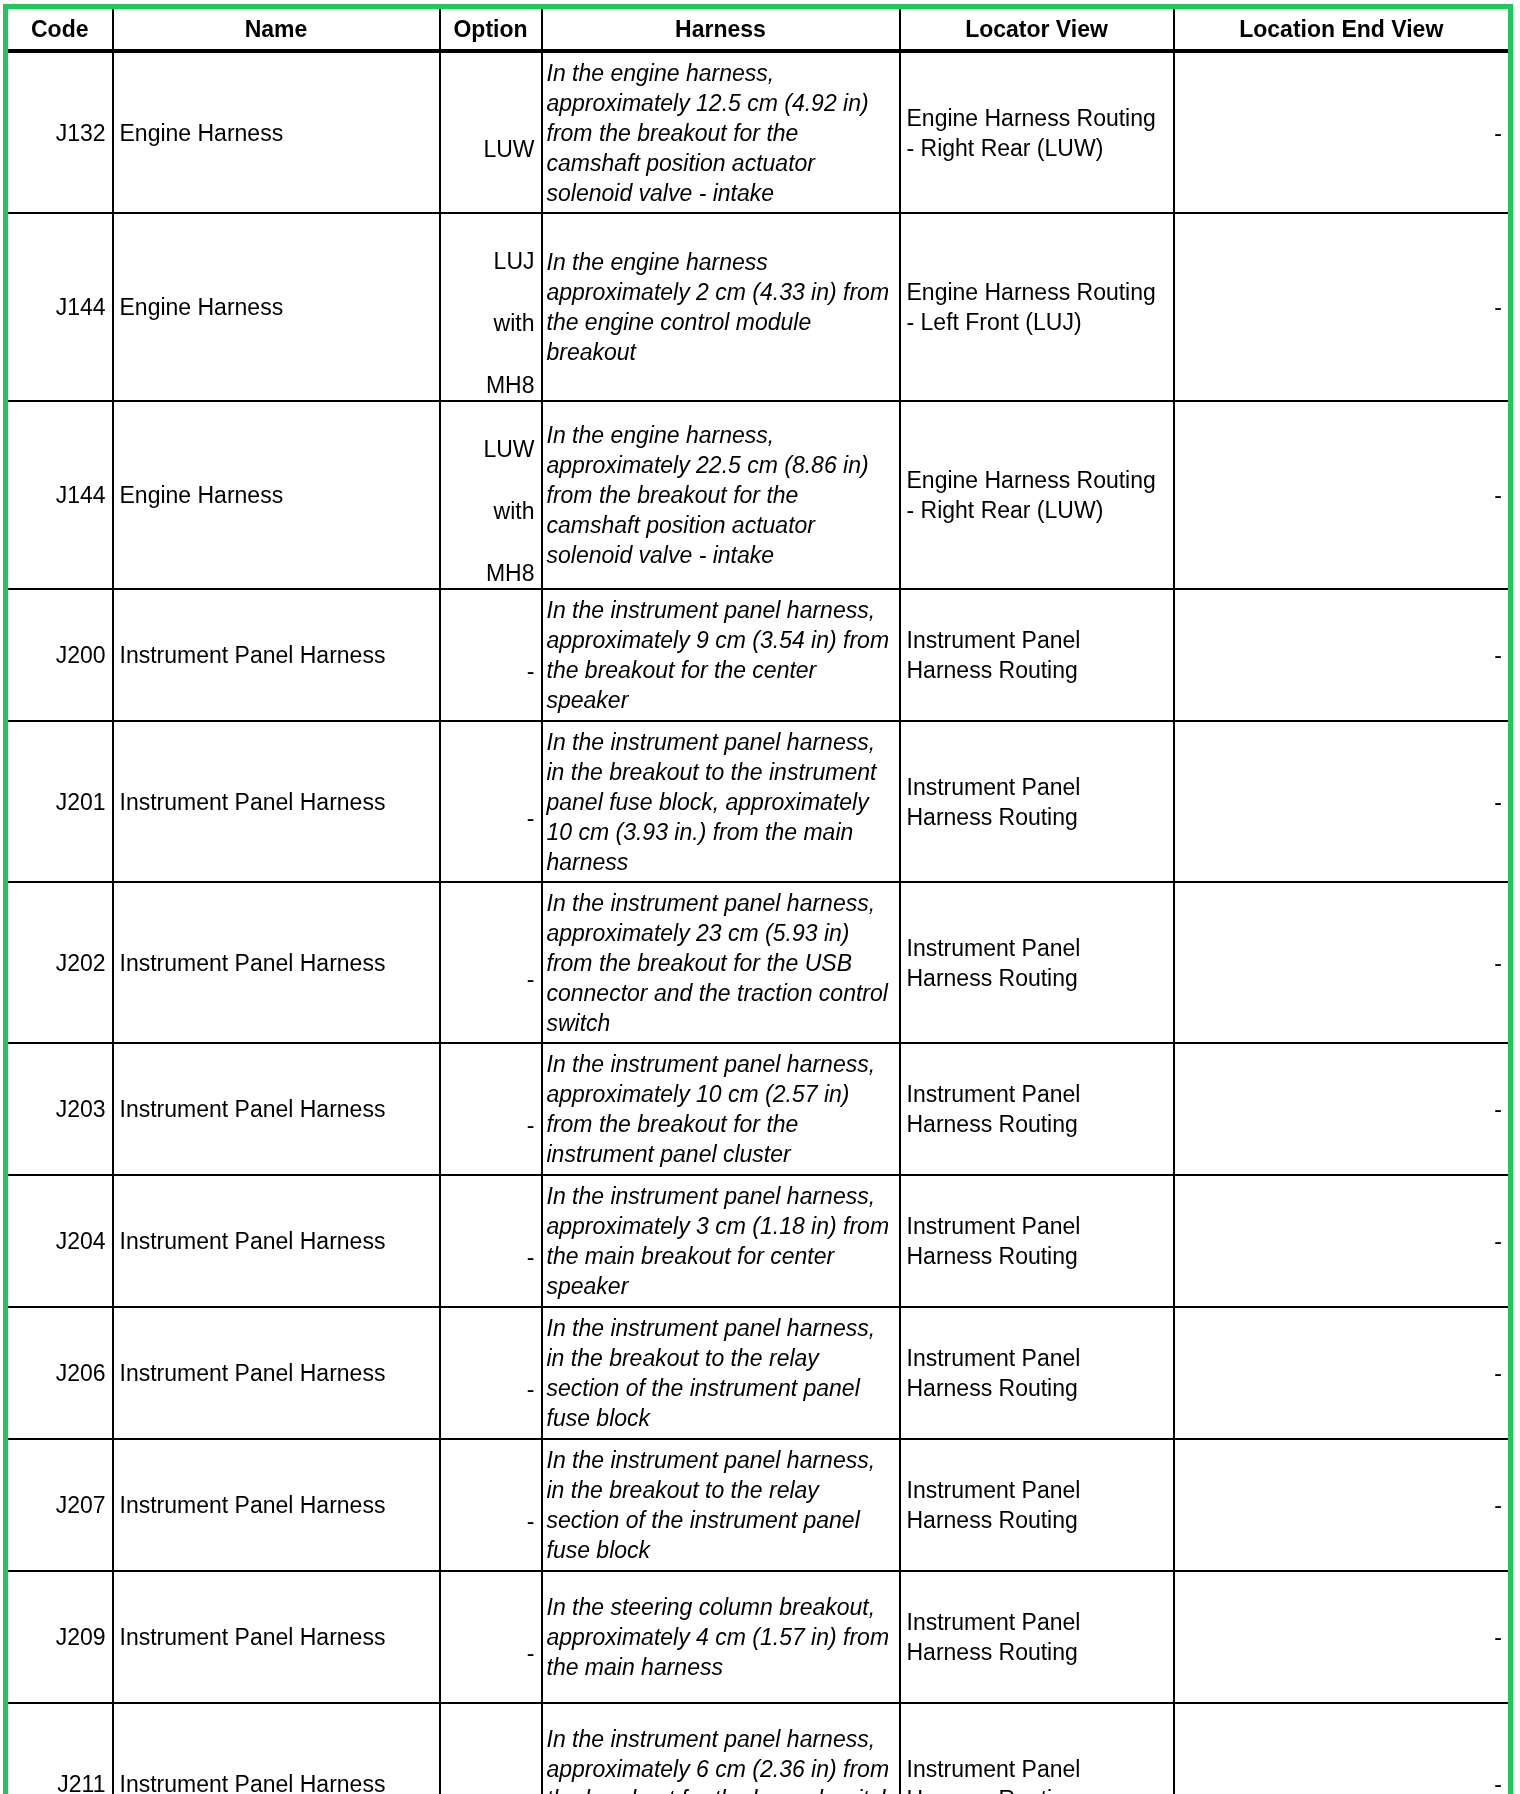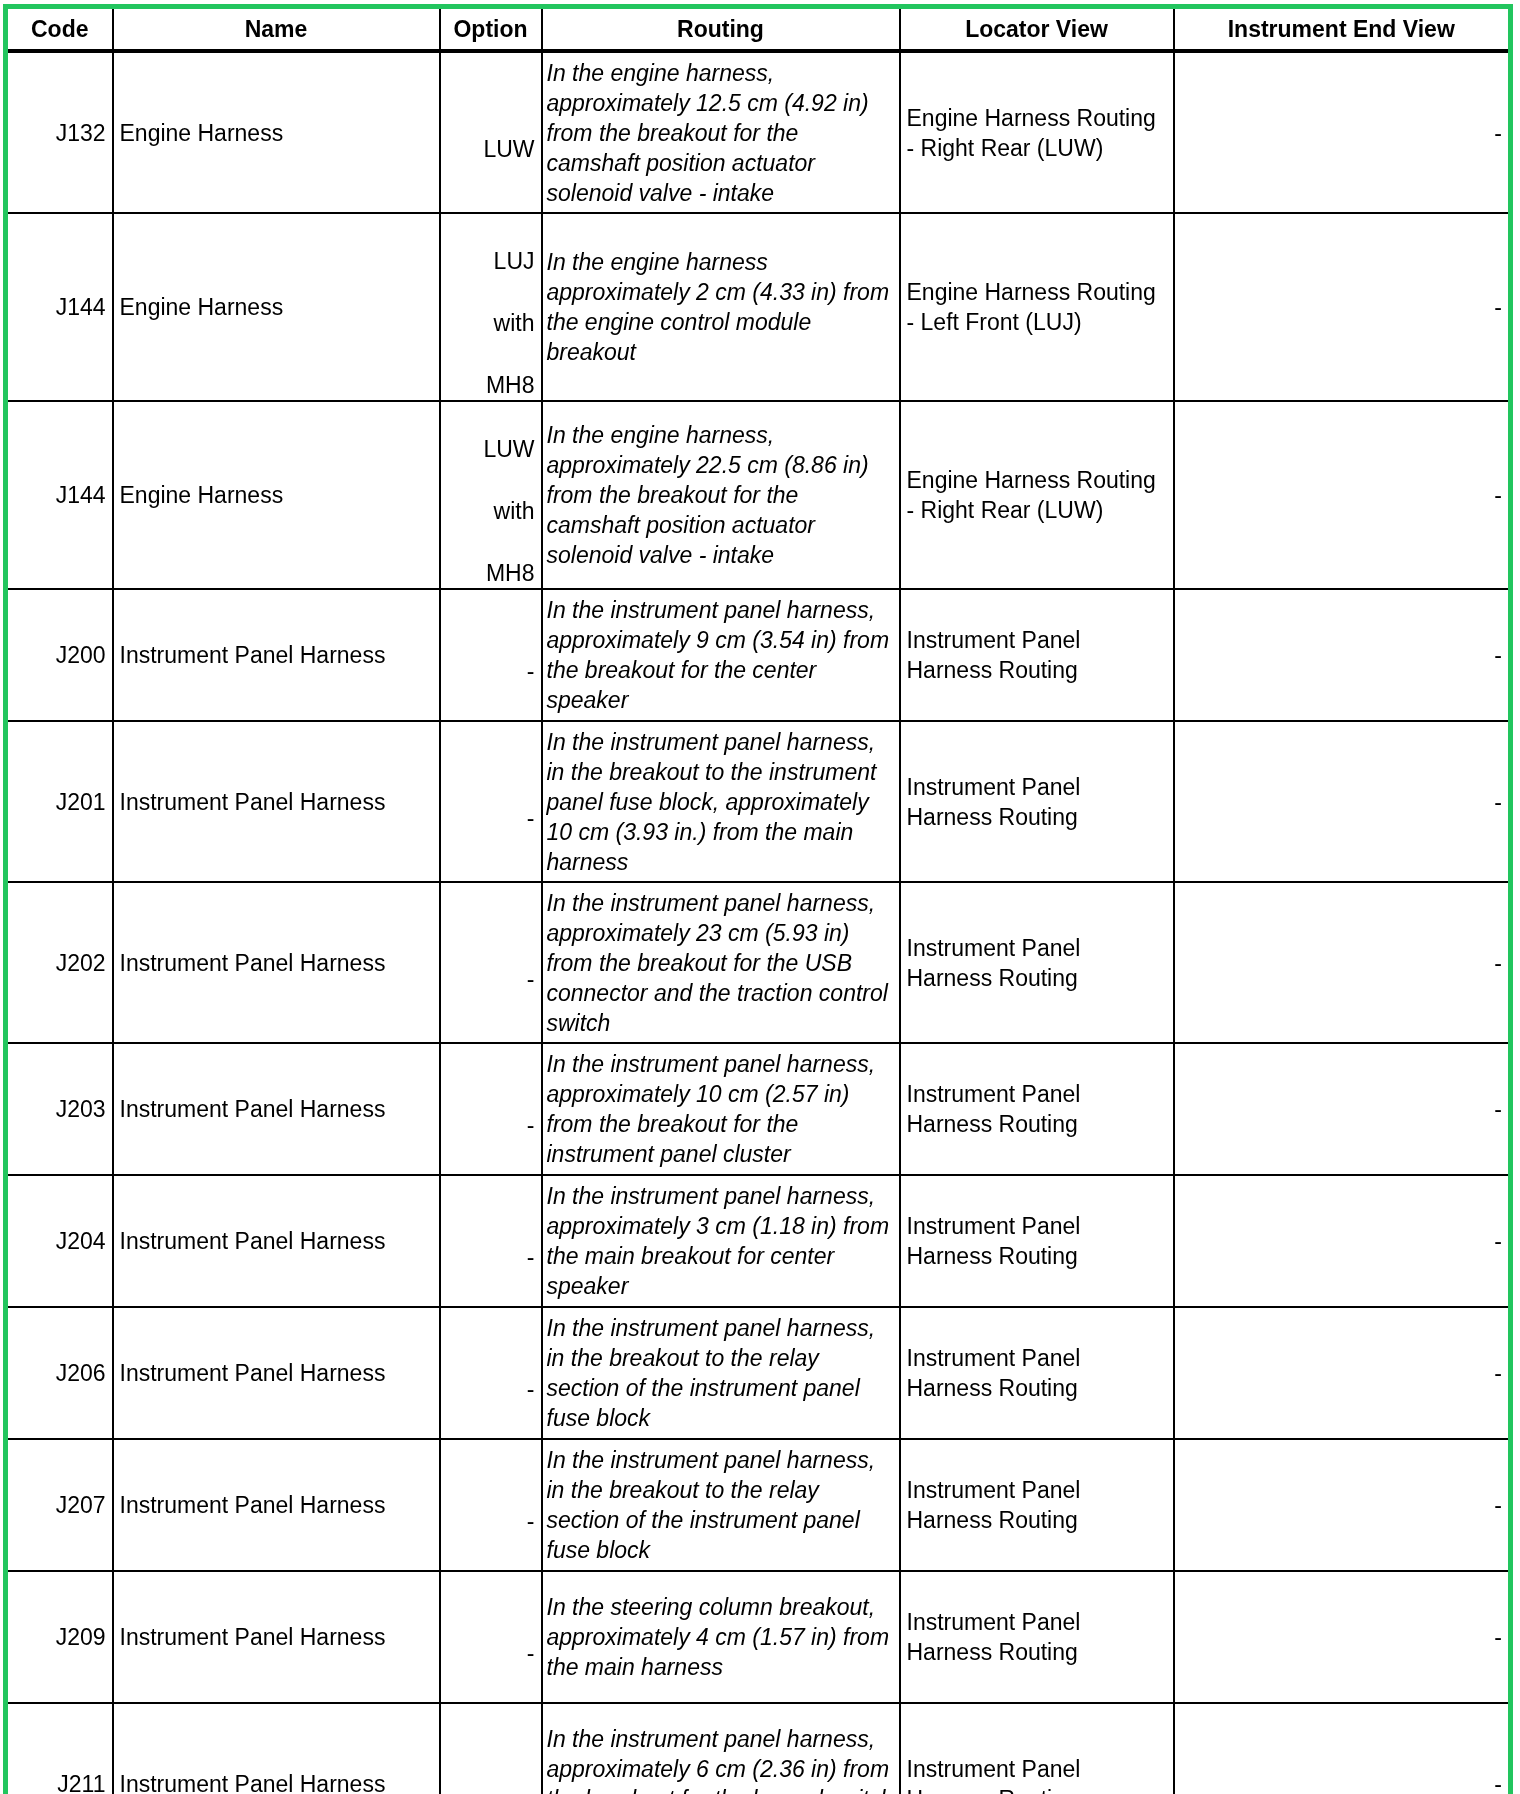--- a/index.html
+++ b/index.html
@@ -56,23 +56,23 @@
     <col style="width:102px">
     <col style="width:358px">
     <col style="width:274px">
     <col style="width:337px">
   </colgroup>
   <thead>
     <tr>
       <th>Code</th>
       <th>Name</th>
       <th>Option</th>
-      <th>Routing</th>
+      <th>Harness</th>
       <th>Locator View</th>
-      <th>Instrument End View</th>
+      <th>Location End View</th>
     </tr>
   </thead>
   <tbody>
     <tr class="h162">
       <td class="c">J132</td>
       <td class="l">Engine Harness</td>
       <td class="c">
         <span class="opt-line">LUW</span>
       </td>
       <td class="loc">In the engine harness, approximately 12.5 cm (4.92 in) from the breakout for the camshaft position actuator solenoid valve - intake</td>

